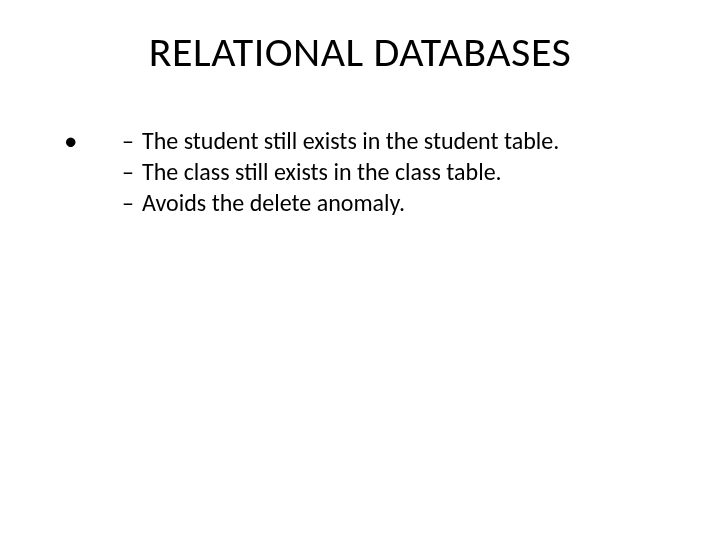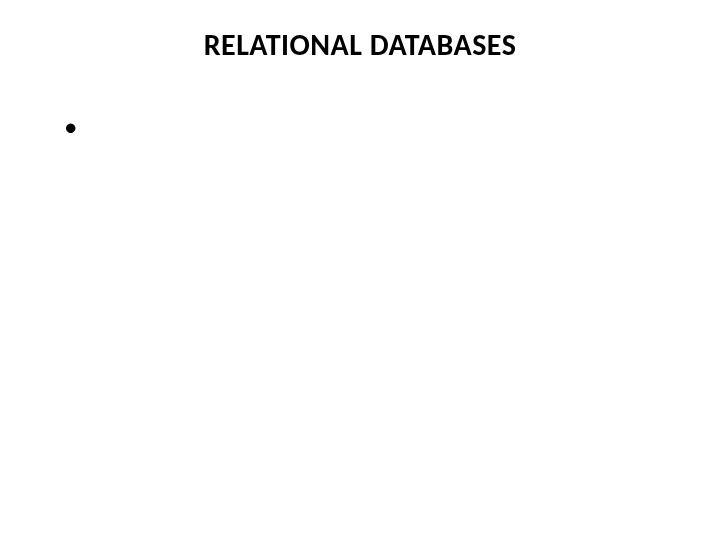--- a/index.html
+++ b/index.html
@@ -11,22 +11,22 @@
     color: #000;
     overflow: hidden;
   }
   .slide {
     width: 720px;
     height: 540px;
     position: relative;
     padding: 20px 0 0 0;
   }
   .title {
-    font-size: 30px;
-    font-weight: 700;
+    font-size: 42px;
+    font-weight: 400;
     text-align: center;
     letter-spacing: 0.5px;
     margin-top: 6px;
     margin-bottom: 48px;
   }
   .body {
     padding: 0 36px 0 36px;
   }
   ul.level1 {
     list-style: none;
@@ -66,16 +66,21 @@
   }
 </style>
 </head>
 <body>
 
 <div class="slide">
   <h1 class="title">RELATIONAL DATABASES</h1>
   <div class="body">
     <ul class="level1">
       <li>
+        <ul class="level2">
+          <li><span>The student still exists in the student table.</span></li>
+          <li><span>The class still exists in the class table.</span></li>
+          <li><span>Avoids the delete anomaly.</span></li>
+        </ul>
       </li>
     </ul>
   </div>
 </div>
 
 </body></html>

